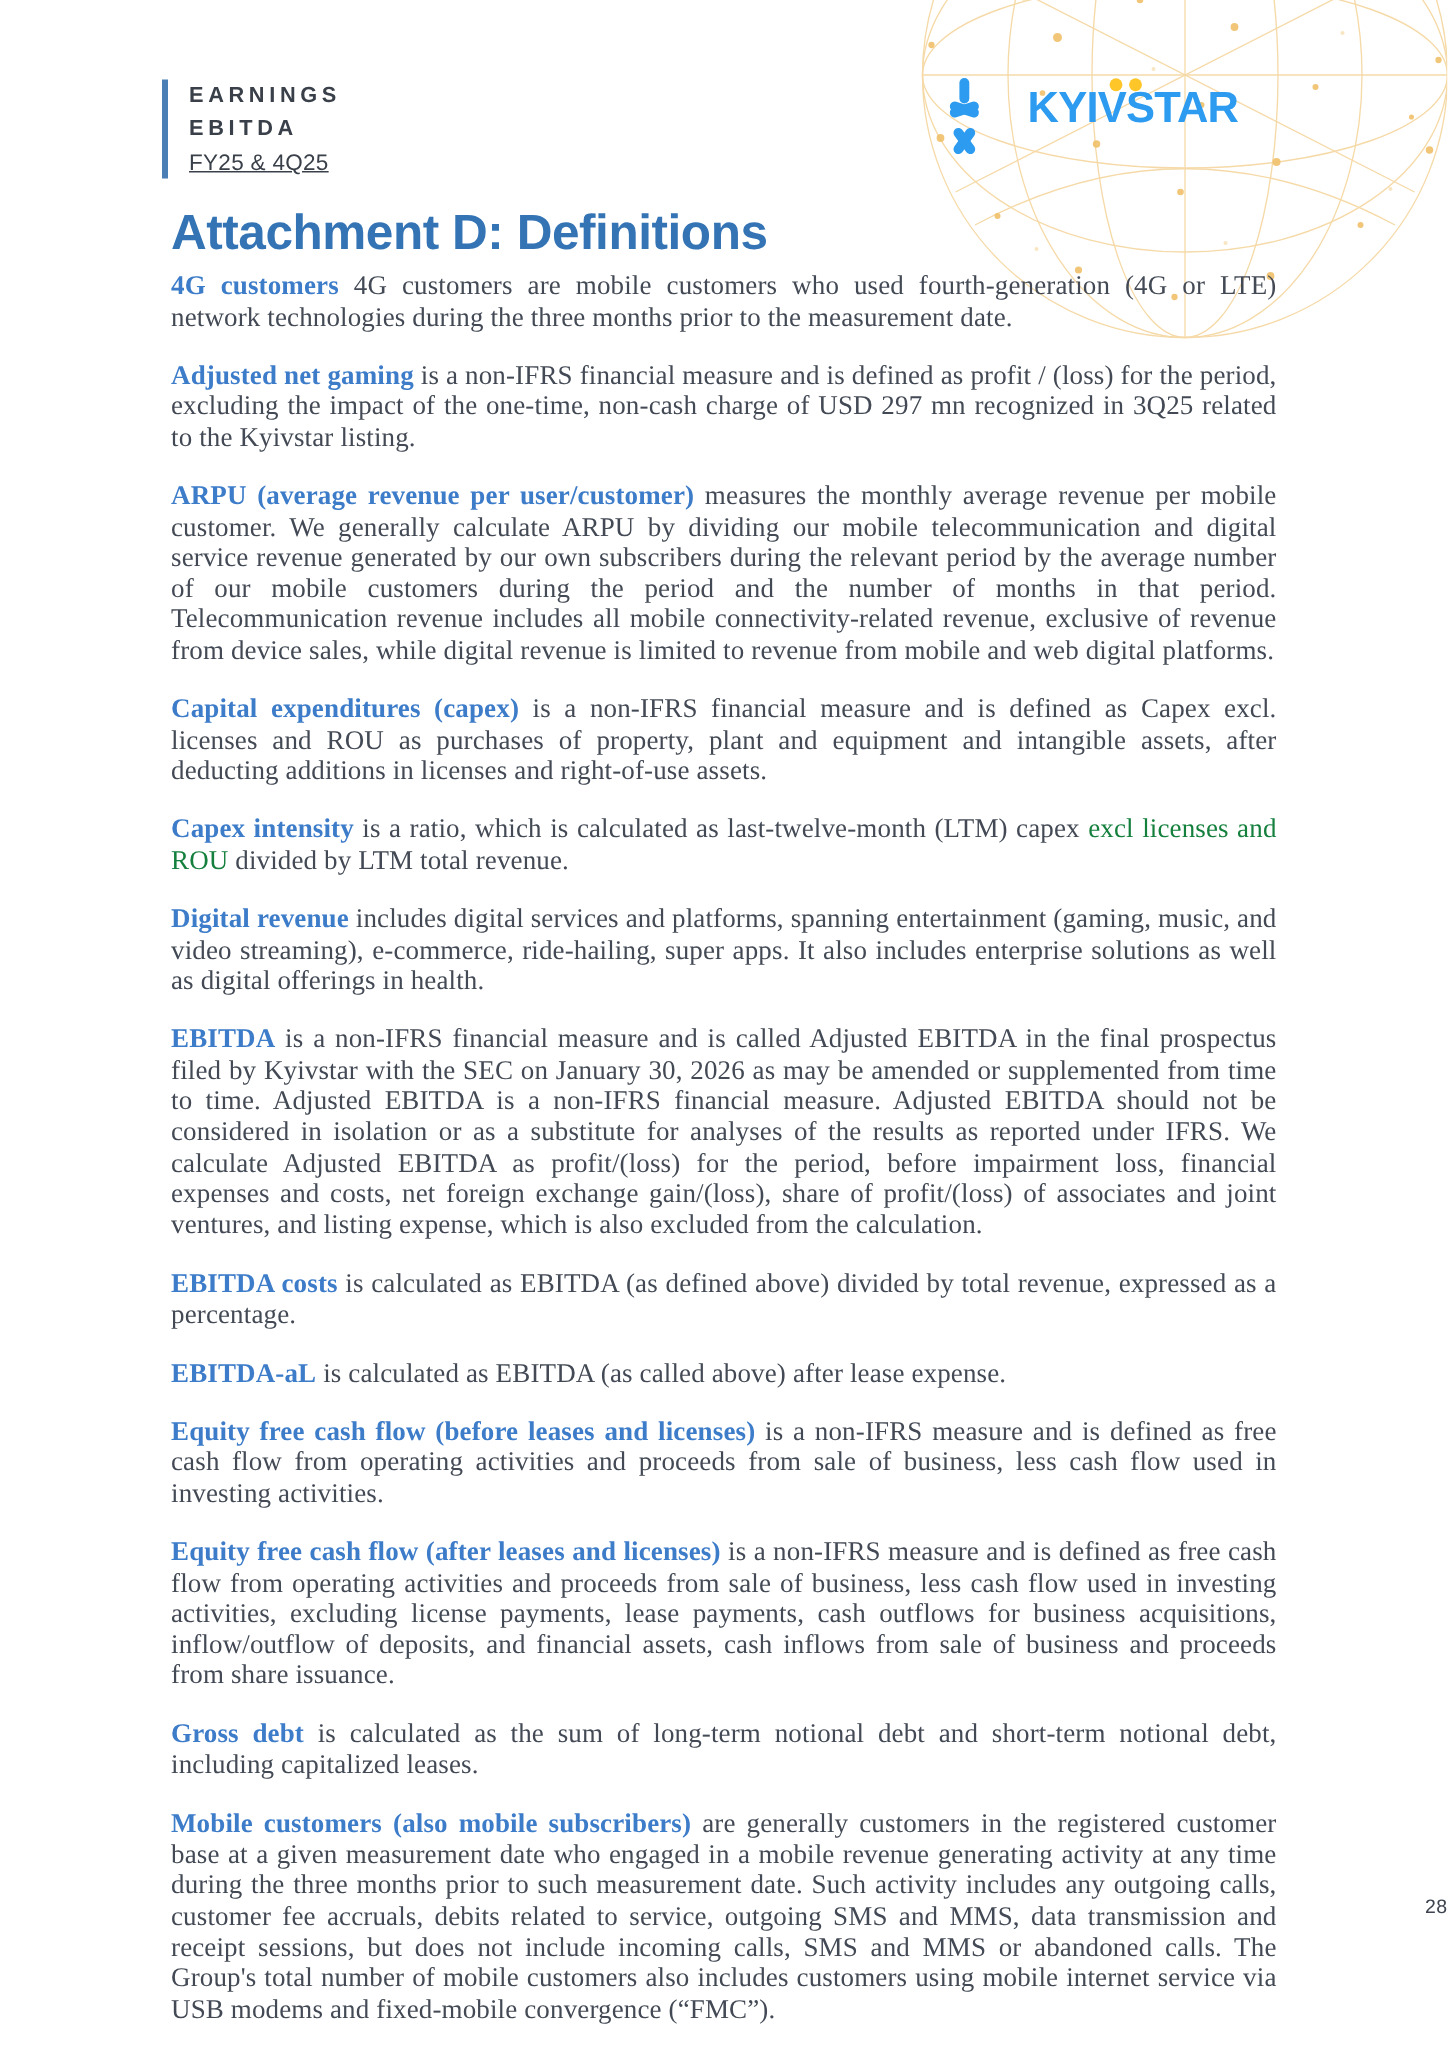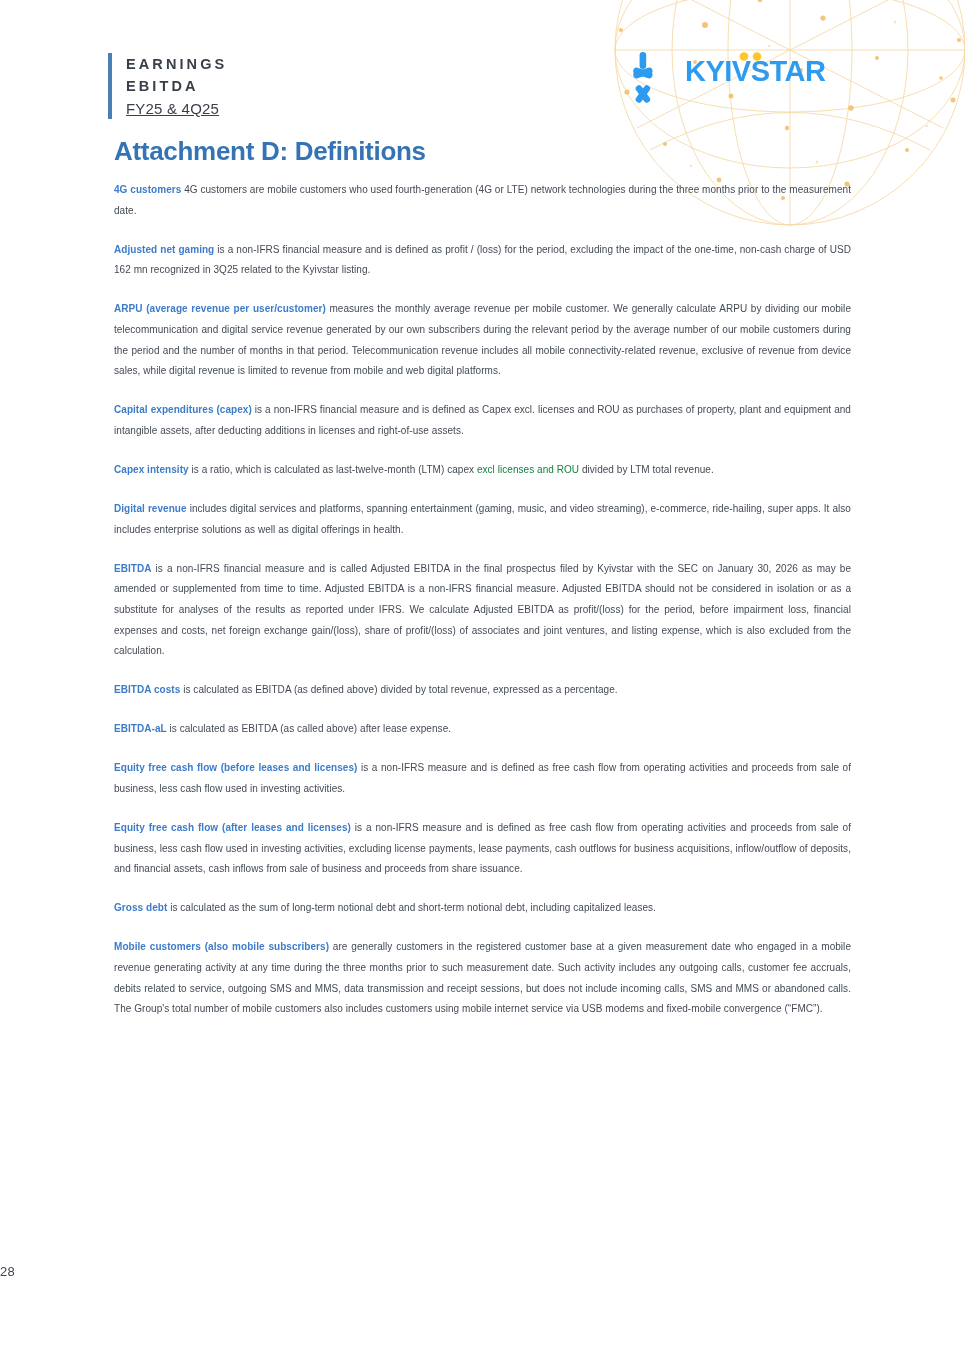--- a/index.html
+++ b/index.html
@@ -82,59 +82,60 @@
   .logo-mark { width: 58px; height: 58px; flex: none; }
   .logo-mark svg { display: block; }
   .logo-word { display: block; }
 
   
   .page-title {
     position: absolute;
     top: 136px;
     left: 114px;
     z-index: 2;
-    font-size: 26px;
+    font-size: 33px;
     font-weight: 700;
     letter-spacing: -0.3px;
     color: #3474b5;
     margin: 0;
   }
 
   
   .content {
     position: absolute;
     top: 180px;
     left: 114px;
     width: 737px;
     z-index: 2;
   }
   .def {
-    font-size: 10px;
+    font-size: 18px;
     line-height: 20.6px;
     color: #434a55;
     text-align: justify;
     margin: 0 0 18.5px 0;
     letter-spacing: 0.005em;
+    font-family: Liberation Serif, serif;
   }
   .def:last-child { margin-bottom: 0; }
   .term {
     font-weight: 700;
     color: #3d7cc9;
   }
   .link {
     color: #15803d;
   }
 
   
   .footer {
     position: absolute;
     left: 0;
     right: 0;
     top: 1262px;
-    text-align: left;
+    text-align: right;
     z-index: 2;
   }
   .page-number {
     font-size: 13px;
     color: #3f4550;
     letter-spacing: 0.3px;
   }
 </style>
 </head>
 <body>
@@ -226,21 +227,21 @@
       </svg>
     </span>
   </div>
 
   <h1 class="page-title">Attachment D: Definitions</h1>
 
   <div class="content">
 
     <p class="def"><span class="term">4G customers</span><span> 4G customers are mobile customers who used fourth-generation (4G or LTE) network technologies during the three months prior to the measurement date.</span></p>
 
-    <p class="def"><span class="term">Adjusted net gaming</span><span> is a non-IFRS financial measure and is defined as profit / (loss) for the period, excluding the impact of the one-time, non-cash charge of USD 162 mn recognized in 3Q25 related to the Kyivstar listing.</span></p>
+    <p class="def"><span class="term">Adjusted net gaming</span><span> is a non-IFRS financial measure and is defined as profit / (loss) for the period, excluding the impact of the one-time, non-cash charge of USD 297 mn recognized in 3Q25 related to the Kyivstar listing.</span></p>
 
     <p class="def"><span class="term">ARPU (average revenue per user/customer)</span><span> measures the monthly average revenue per mobile customer. We generally calculate ARPU by dividing our mobile telecommunication and digital service revenue generated by our own subscribers during the relevant period by the average number of our mobile customers during the period and the number of months in that period. Telecommunication revenue includes all mobile connectivity-related revenue, exclusive of revenue from device sales, while digital revenue is limited to revenue from mobile and web digital platforms.</span></p>
 
     <p class="def"><span class="term">Capital expenditures (capex)</span><span> is a non-IFRS financial measure and is defined as Capex excl. licenses and ROU as purchases of property, plant and equipment and intangible assets, after deducting additions in licenses and right-of-use assets.</span></p>
 
     <p class="def"><span class="term">Capex intensity</span><span> is a ratio, which is calculated as last-twelve-month (LTM) capex </span><span class="link">excl licenses and ROU</span><span> divided by LTM total revenue.</span></p>
 
     <p class="def"><span class="term">Digital revenue</span><span> includes digital services and platforms, spanning entertainment (gaming, music, and video streaming), e-commerce, ride-hailing, super apps. It also includes enterprise solutions as well as digital offerings in health.</span></p>
 
     <p class="def"><span class="term">EBITDA</span><span> is a non-IFRS financial measure and is called Adjusted EBITDA in the final prospectus filed by Kyivstar with the SEC on January 30, 2026 as may be amended or supplemented from time to time. Adjusted EBITDA is a non-IFRS financial measure. Adjusted EBITDA should not be considered in isolation or as a substitute for analyses of the results as reported under IFRS. We calculate Adjusted EBITDA as profit/(loss) for the period, before impairment loss, financial expenses and costs, net foreign exchange gain/(loss), share of profit/(loss) of associates and joint ventures, and listing expense, which is also excluded from the calculation.</span></p>

